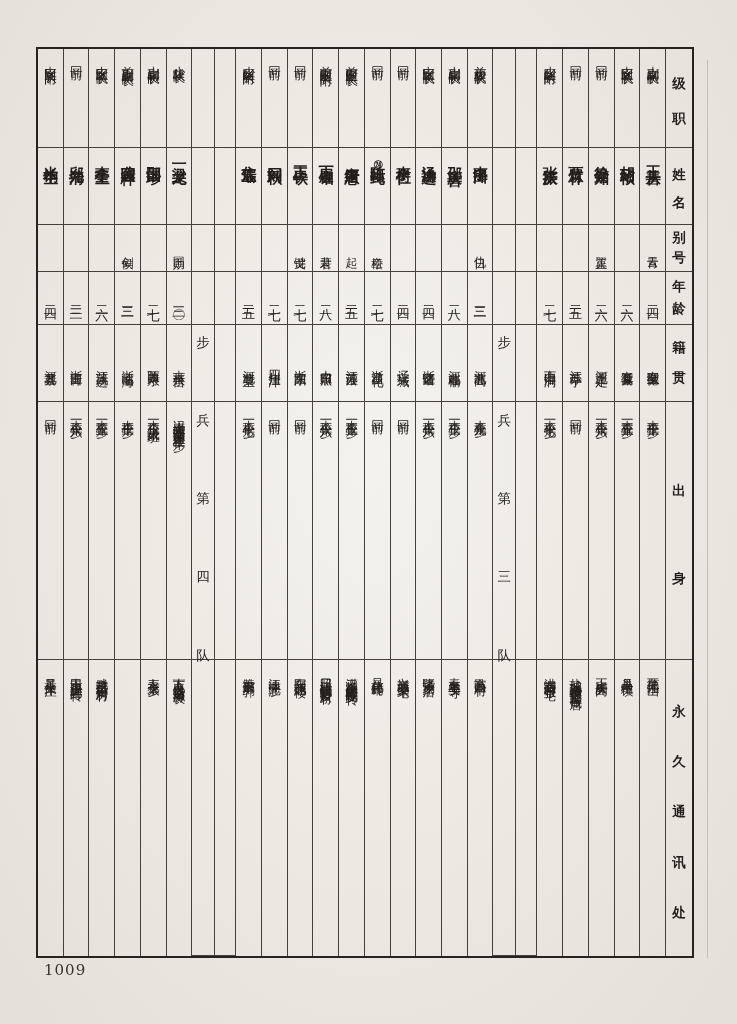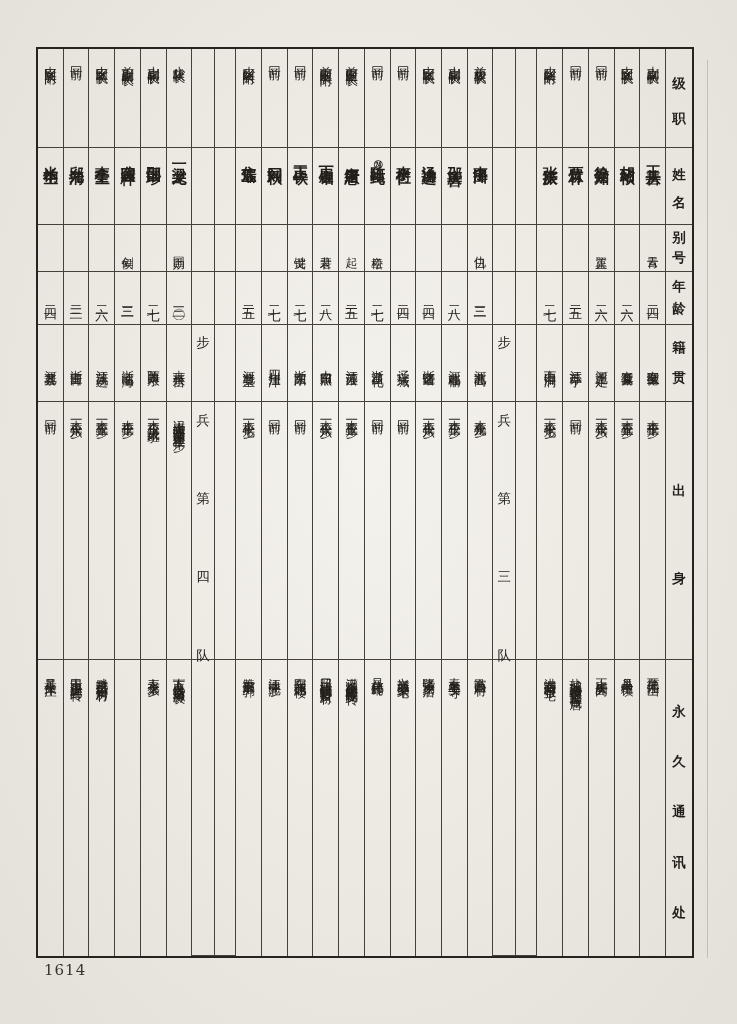--- a/index.html
+++ b/index.html
@@ -608,13 +608,13 @@
       </div>
       <div class="cell r-origin" style="flex: 0 0 258px;">
         <span class="vtext">同前</span>
       </div>
       <div class="cell r-address" style="flex: 0 0 296px;">
         <span class="vtext">景县生米庄</span>
       </div>
     </div>
   </div>
 
-<div class="page-number">1614</div>
+<div class="page-number">1009</div>
 
 </body></html>

